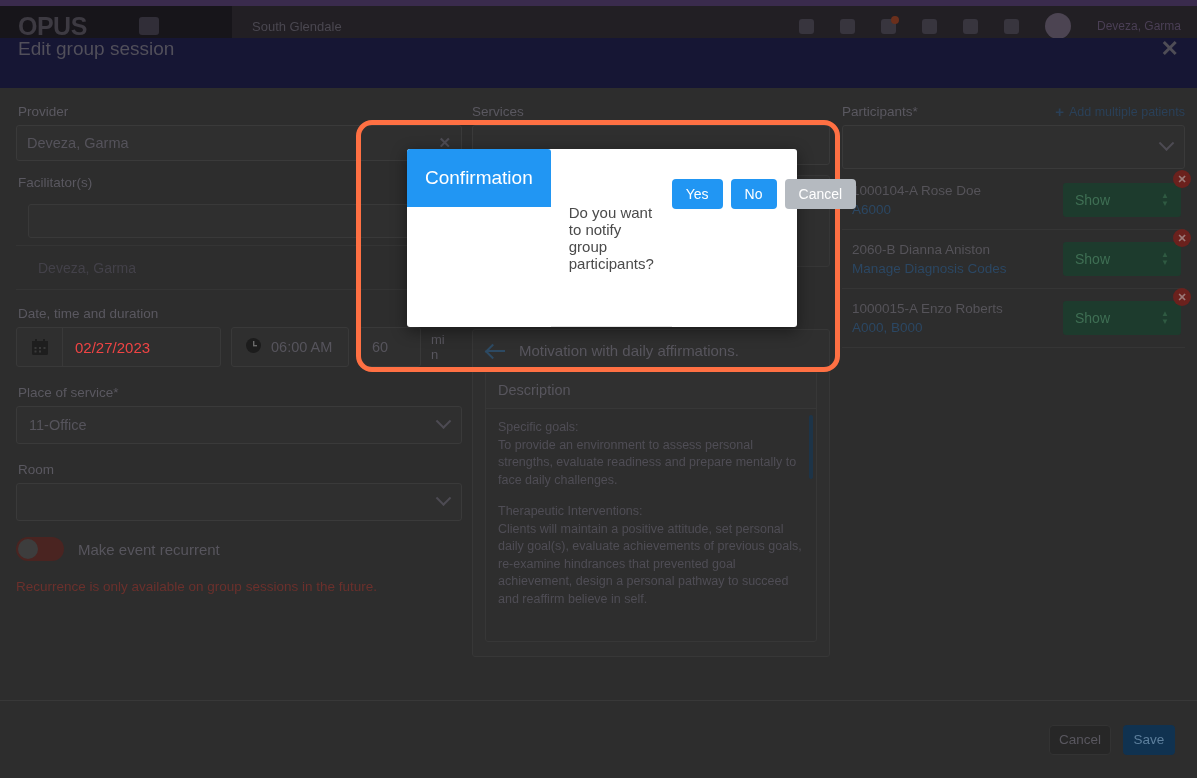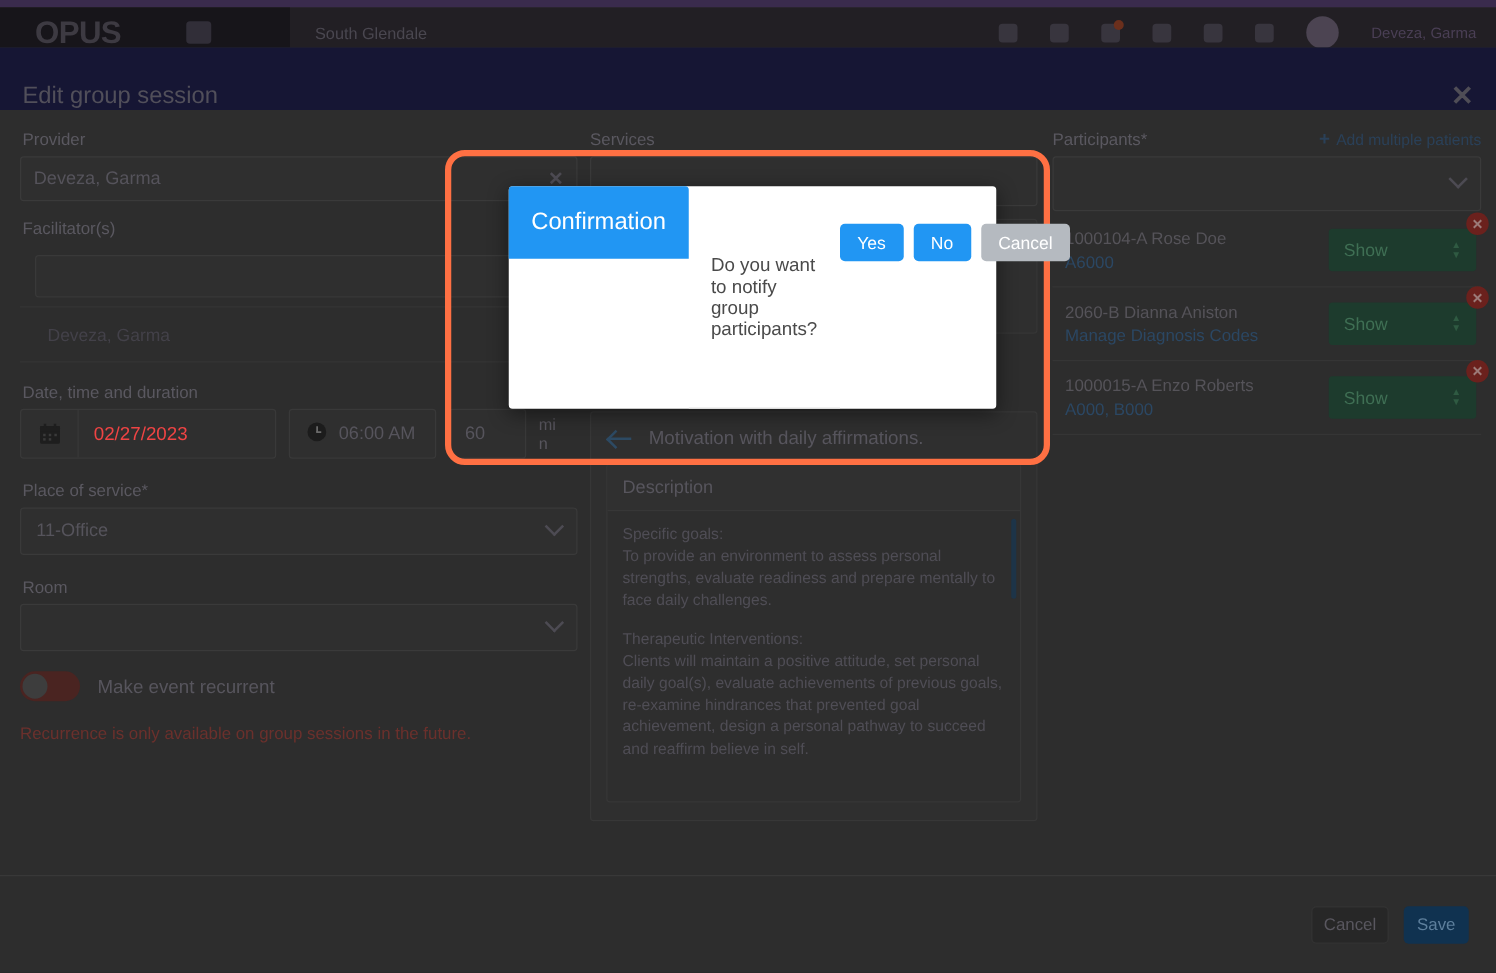--- a/index.html
+++ b/index.html
@@ -15,21 +15,21 @@
   .app-topstrip {
     position:absolute; top:0; left:0; width:1197px; height:6px;
     background:#3a2b4d;
   }
   .app-navbar {
     position:absolute; top:6px; left:0; width:1197px; height:40px;
     background:#221f24; display:flex; align-items:center;
   }
   .app-logo-zone {
     width:232px; height:40px; display:flex; align-items:center;
-    padding-left:28px; gap:10px; background:#17151a;
+    padding-left:18px; gap:10px; background:#17151a;
   }
   .app-logo {
     font-size:25px; font-weight:700; letter-spacing:-0.5px;
     color:#3d3a42;
   }
   .app-logo-badge {
     width:20px; height:18px; background:#312e38; border-radius:3px;
     display:inline-block; margin-left:42px;
   }
   .app-clinic { font-size:13px; color:#4a4750; margin-left:20px; }
@@ -42,21 +42,21 @@
   .nav-avatar { width:26px; height:26px; border-radius:50%; background:#4c4452; }
   .nav-username { font-size:12px; color:#4a3f55; }
 
   
   .modal {
     position:absolute; top:38px; left:0; width:1197px; height:740px;
     background:#2d2d2d;
   }
   .modal-header {
     height:50px; background:#161634;
-    display:flex; align-items:flex-end; padding:0 18px;
+    display:flex; align-items:flex-start; padding:0 18px;
   }
   .modal-title { font-size:19px; color:#514f5a; }
   .modal-close {
     margin-left:auto; font-size:22px; color:#4f4d56; line-height:1;
     cursor:pointer; font-weight:700;
   }
 
   .modal-body {
     position:relative; height:652px; padding:16px 12px 0 12px;
     display:flex; gap:0;

